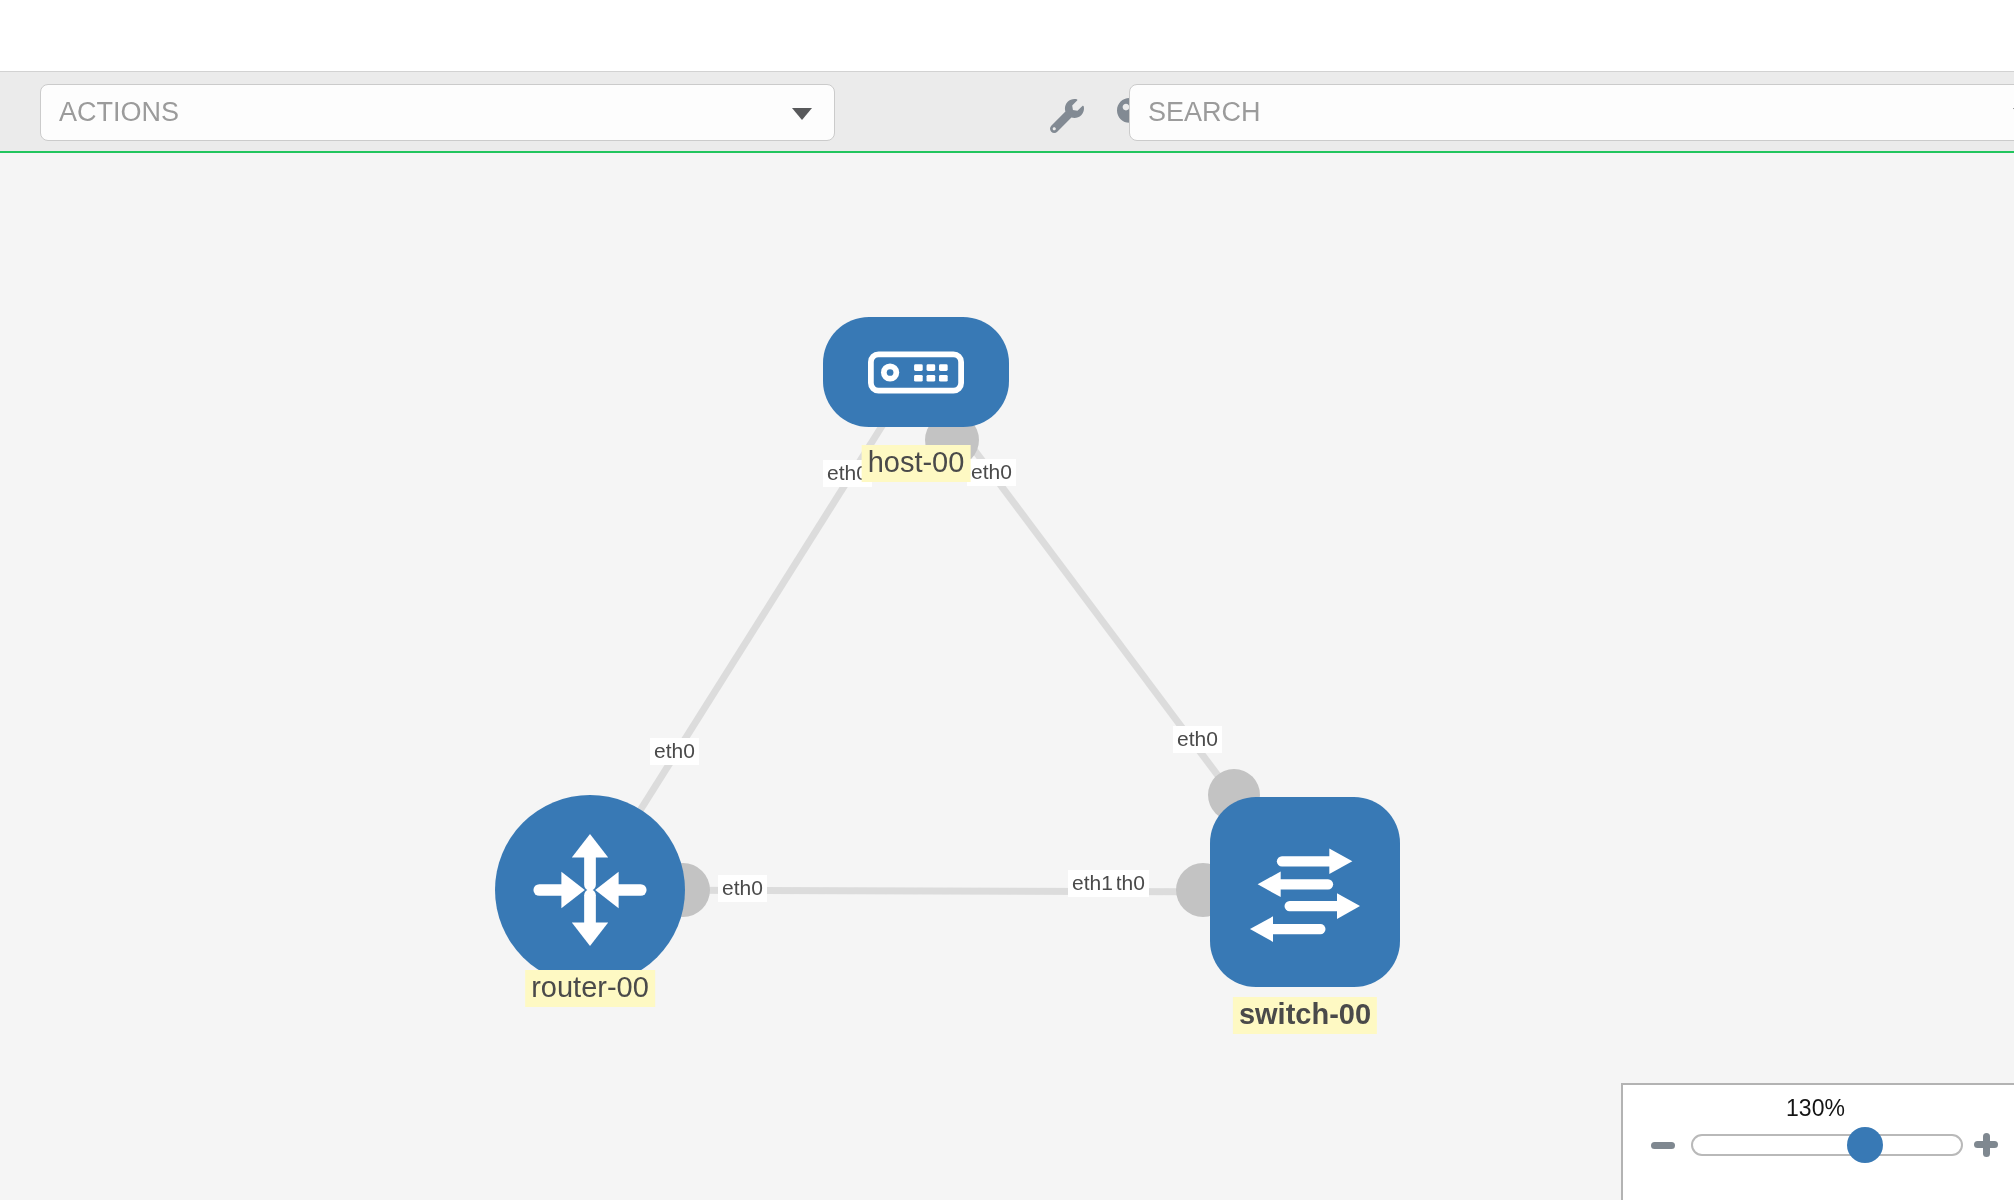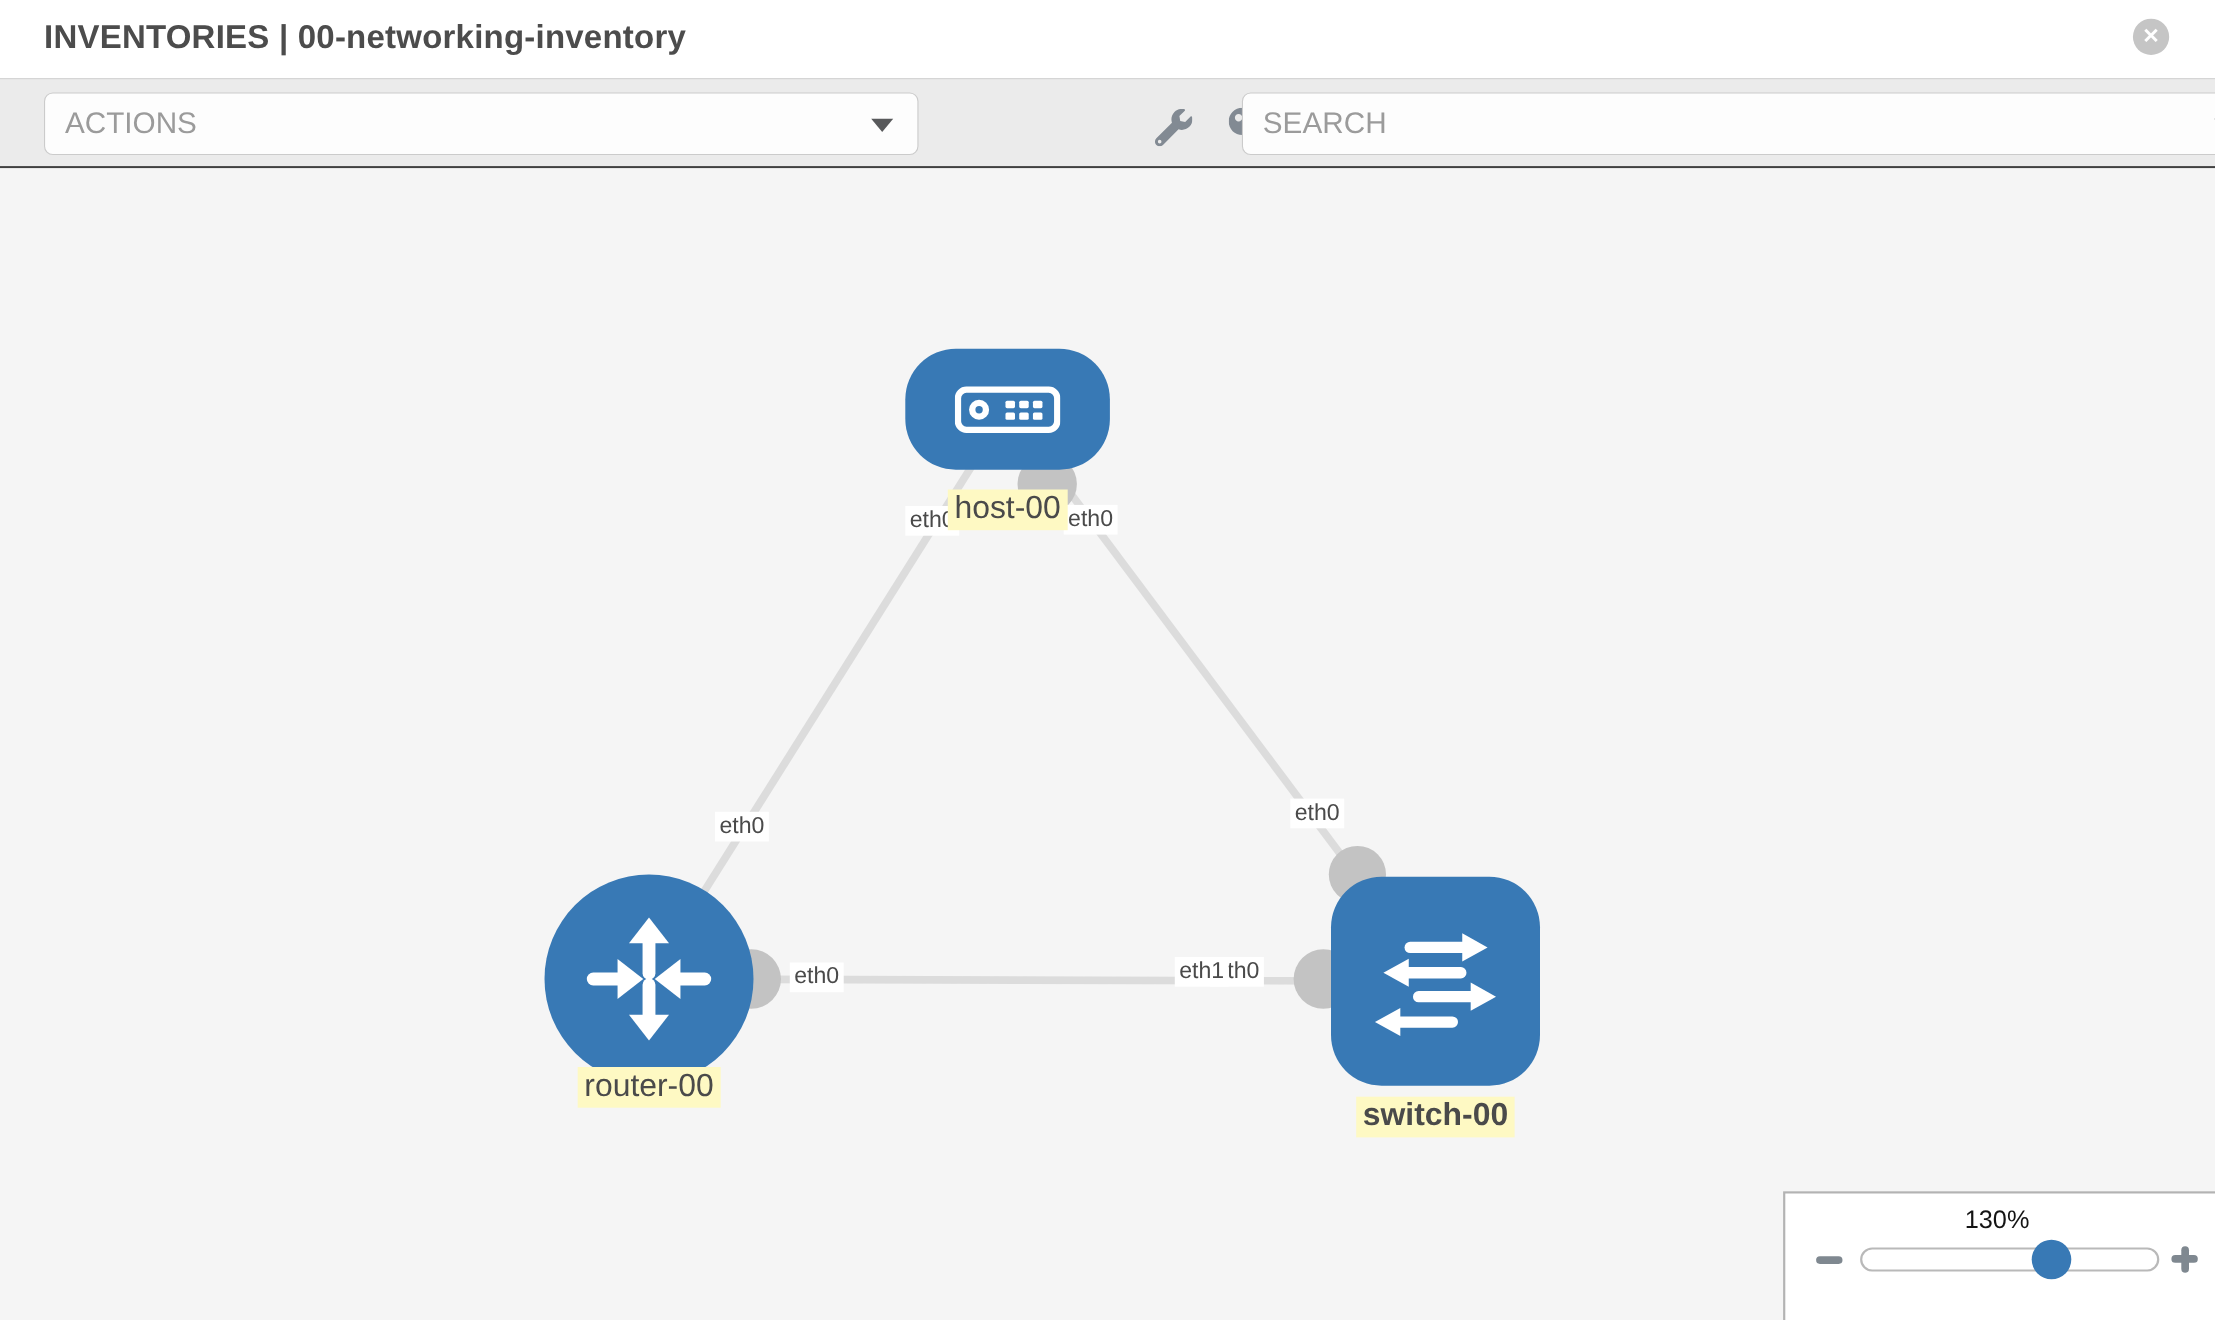--- a/index.html
+++ b/index.html
@@ -10,21 +10,21 @@
 
   
   .header { position:absolute; left:0; top:0; width:100%; height:71px; background:#ffffff; }
   .page-title { position:absolute; left:40px; top:18px; font-size:30px; font-weight:bold; color:#4c4c4c; letter-spacing:0.2px; }
   .close-btn { position:absolute; right:42px; top:17px; width:33px; height:33px; border-radius:50%;
     background:#c5c5c5; border:none; cursor:pointer; display:flex; align-items:center; justify-content:center; }
   .close-btn span { color:#ffffff; font-size:19px; font-weight:bold; line-height:1; }
 
   
   .toolbar { position:absolute; left:0; top:71px; width:100%; height:82px; background:#ebebeb;
-    border-top:1px solid #d2d2d2; border-bottom:2px solid #404040; }
+    border-top:1px solid #d2d2d2; border-bottom:2px solid #22c55e; }
   .dropdown { position:absolute; top:12px; height:57px; background:#fdfdfd; border:1px solid #cbcbcb;
     border-radius:8px; display:flex; align-items:center; cursor:pointer; }
   .dropdown .dd-label { margin-left:18px; font-size:27px; color:#9b9b9b; }
   .caret { position:absolute; right:22px; top:23px; width:0; height:0;
     border-left:10px solid transparent; border-right:10px solid transparent; border-top:12px solid #58595b; }
   .dd-actions { left:40px; width:795px; }
   .dd-search { left:1129px; width:927px; }
   .icon-btn { position:absolute; top:20px; width:48px; height:48px; background:transparent; border:none;
     cursor:pointer; display:flex; align-items:center; justify-content:center; }
   .icon-btn svg { fill:#828a93; }
@@ -67,26 +67,20 @@
   .zoom-track { position:absolute; left:68px; top:49px; width:272px; height:22px; background:#ffffff;
     border:2px solid #b9b9b9; border-radius:11px; cursor:pointer; }
   .zoom-thumb { position:absolute; left:224px; top:42px; width:36px; height:36px; border-radius:50%;
     background:#3879b5; cursor:grab; }
 </style>
 </head>
 <body>
 
 <div class="app">
 
-  <div class="header">
-    <div class="page-title">INVENTORIES | 00-networking-inventory</div>
-    <button class="close-btn">
-      <span>✕</span>
-    </button>
-  </div>
 
   <div class="toolbar">
     <div class="dropdown dd-actions">
       <span class="dd-label">ACTIONS</span>
       <span class="caret"></span>
     </div>
 
     <button class="icon-btn btn-wrench">
       <svg width="34" height="34" viewBox="0 0 512 512">
         <path d="M507.73 109.1c-2.24-9.03-13.54-12.09-20.12-5.51l-74.36 74.36-67.88-11.31-11.31-67.88 74.36-74.36c6.62-6.62 3.43-17.9-5.66-20.16-47.38-11.74-99.55.91-136.58 37.93-39.64 39.64-50.55 97.1-34.05 147.2L18.74 402.76c-24.99 24.99-24.99 65.51 0 90.5 24.99 24.99 65.51 24.99 90.5 0l213.21-213.21c50.12 16.71 107.47 5.68 147.37-34.22 37.07-37.07 49.7-89.32 37.91-136.73zM64 472c-13.25 0-24-10.75-24-24 0-13.26 10.75-24 24-24s24 10.74 24 24c0 13.25-10.75 24-24 24z"></path>

